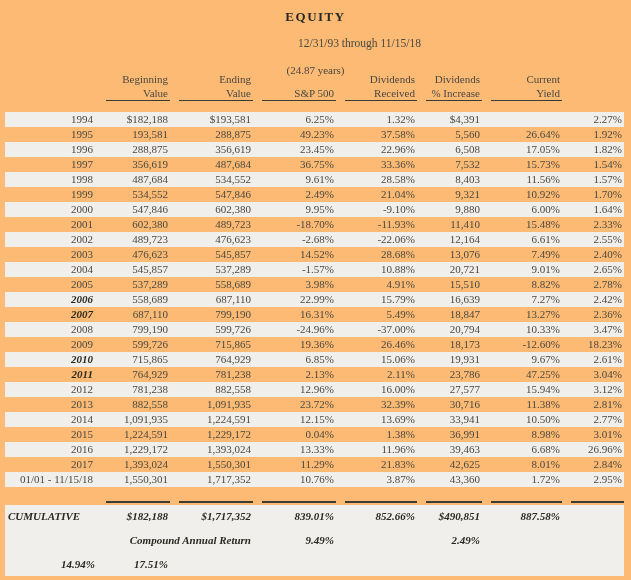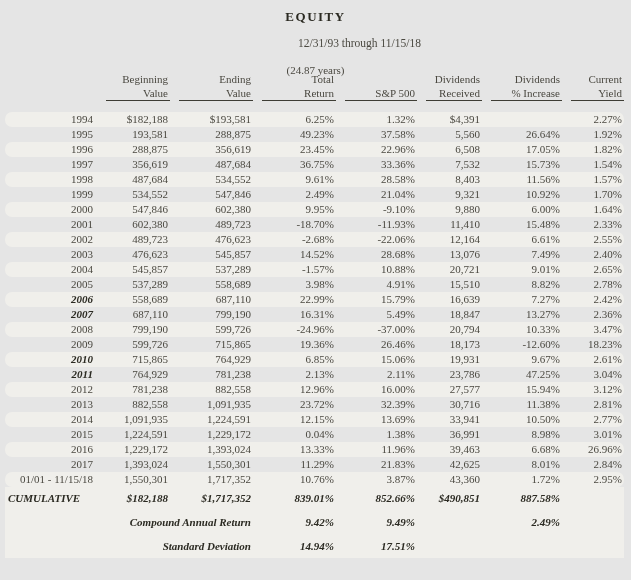--- a/index.html
+++ b/index.html
@@ -1,44 +1,44 @@
 <!DOCTYPE html>
 <html style="--shade: #f0efeb; --rule: #3e3d35; --text: #4a4840; --boldtext: #2b2a22;"><head>
 <meta charset="utf-8">
 <style>
   html,body{margin:0;padding:0;background:#ffffff;}
   .page{
-    position:relative;width:631px;height:580px;background:#e5e5e5;
+    position:relative;width:631px;height:580px;background:#fdba74;
     font-family:"Liberation Serif", serif;
     color:var(--text,#4a4840);
     overflow:hidden;
   }
   .centered{position:absolute;left:0;width:100%;text-align:center;}
   .title{top:9px;font-size:13px;font-weight:bold;letter-spacing:1.5px;color:var(--boldtext,#2b2a22);}
   .period{top:37px;font-size:11.5px;margin-left:44px;}
   .duration{top:52px;font-size:11px;margin-top:12px;}
 
   .grid{display:grid;grid-template-columns:92px 73px 83px 83px 81px 65px 80px 62px;}
 
   .thead{position:absolute;top:72px;left:5px;font-size:11px;color:var(--text,#4a4840);}
   .hcell{text-align:right;padding-right:2px;box-sizing:border-box;}
   .hcell.underlined{border-bottom:1px solid var(--rule,#3e3d35);margin-left:9px;}
   .hline{height:14px;line-height:14px;white-space:nowrap;}
 
   .tbody{position:absolute;top:112px;left:5px;font-size:11px;}
-  .row{height:15px;border-radius:7px;}
+  .row{height:15px;}
   .cell{line-height:15px;text-align:right;padding-right:2px;white-space:nowrap;box-sizing:border-box;}
   .year{padding-right:4px;}
   .shade{background:var(--shade,#f0efeb);}
   .bold{font-weight:bold;color:var(--boldtext,#2b2a22);font-style:italic;}
 
   .rules{position:absolute;top:501px;left:5px;}
   .rule{border-top:2px solid var(--rule,#3e3d35);margin-left:9px;height:0;}
 
-  .summary{position:absolute;top:487px;left:5px;width:619px;height:71px;background:var(--shade,#f0efeb);font-size:11px;}
+  .summary{position:absolute;top:505px;left:5px;width:619px;height:71px;background:var(--shade,#f0efeb);font-size:11px;}
   .srow1 .cell{line-height:22px;}
   .srow2 .cell{line-height:26px;}
   .srow3 .cell{line-height:23px;}
   .label-left{text-align:left;padding-left:3px;}
   .span3{grid-column:1 / span 3;}
 </style>
 </head>
 <body>
 
 <div class="page">
@@ -51,24 +51,20 @@
         <div class="hline"></div>
         <div class="hline"></div>
       </div>
       <div class="hcell underlined">
         <div class="hline">Beginning</div>
         <div class="hline">Value</div>
       </div>
       <div class="hcell underlined">
         <div class="hline">Ending</div>
         <div class="hline">Value</div>
-      </div>
-      <div class="hcell underlined">
-        <div class="hline">Total</div>
-        <div class="hline">Return</div>
       </div>
       <div class="hcell underlined">
         <div class="hline"></div>
         <div class="hline">S&amp;P 500</div>
       </div>
       <div class="hcell underlined">
         <div class="hline">Dividends</div>
         <div class="hline">Received</div>
       </div>
       <div class="hcell underlined">
@@ -349,27 +345,25 @@
         <div class="cell bold">$182,188</div>
         <div class="cell bold">$1,717,352</div>
         <div class="cell bold">839.01%</div>
         <div class="cell bold">852.66%</div>
         <div class="cell bold">$490,851</div>
         <div class="cell bold">887.58%</div>
         <div class="cell bold"></div>
       </div>
     <div class="grid srow2" id="compound-row">
         <div class="cell bold span3">Compound Annual Return</div>
-        <div class="cell bold">9.42%</div>
         <div class="cell bold">9.49%</div>
         <div class="cell bold"></div>
         <div class="cell bold">2.49%</div>
       </div>
     <div class="grid srow3" id="stddev-row">
-        <div class="cell bold span3">Standard Deviation</div>
         <div class="cell bold">14.94%</div>
         <div class="cell bold">17.51%</div>
         <div class="cell bold"></div>
         <div class="cell bold"></div>
         <div class="cell bold"></div>
       </div>
   </div>
 </div>
 
 </body></html>

